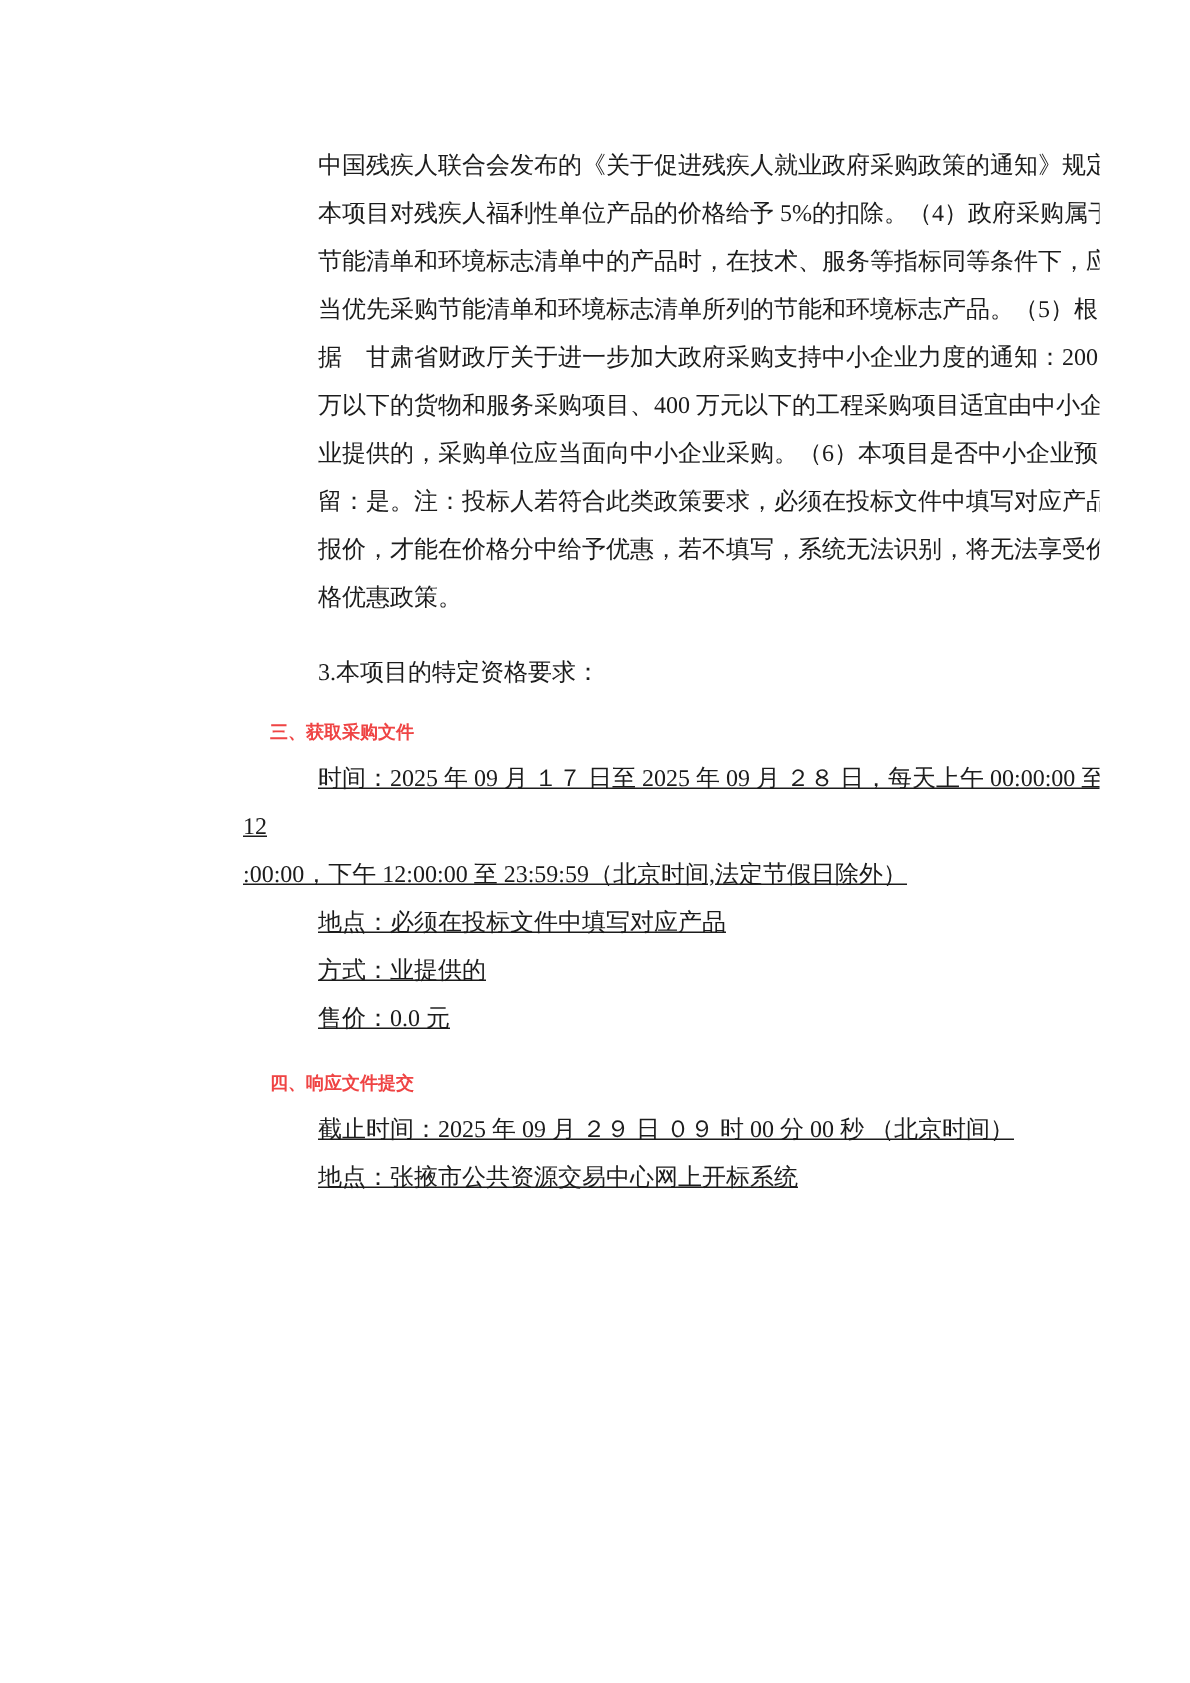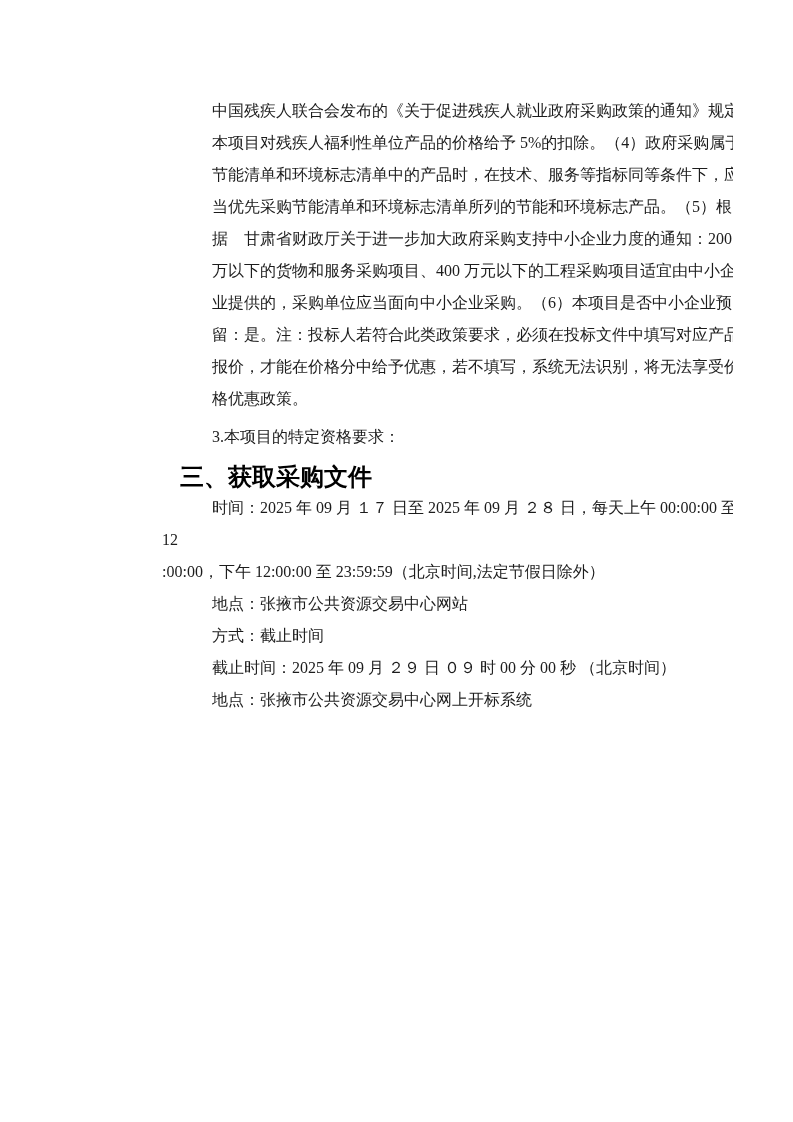--- a/index.html
+++ b/index.html
@@ -24,39 +24,40 @@
   .page p {
     margin: 0;
     white-space: pre-line;   
   }
   
   .indent-block {
     margin-left: 50px;
     width: 545px;
   }
   .indent-block p + p {
-    margin-top: 6px;
+    margin-top: 18px;
   }
   
   .sec-heading {
-    font-family: Liberation Serif, serif;
+    font-family: Liberation Mono, monospace;
     font-weight: 700;
-    font-size: 24px;
+    font-size: 12px;
     line-height: 30px;
     margin: 9px 0 0 18px;
-    color: #000000;
+    color: #ef4444;
     white-space: pre-line;
   }
   .sec-heading.h4 {
     margin-top: 12px;
   }
   
   .ti {
     text-indent: 50px;
     width: 590px;
+    text-decoration: underline;
   }
   .mt15 { margin-top: 15px; }
   .mt14 { margin-top: 14px; }
   .mt10 { margin-top: 10px; }
   .mt12 { margin-top: 12px; }
   .mt17 { margin-top: 17px; }
 </style>
 </head>
 <body>
 
@@ -74,23 +75,25 @@
 报价，才能在价格分中给予优惠，若不填写，系统无法识别，将无法享受价
 格优惠政策。</p>
     <p>3.本项目的特定资格要求：</p>
   </div>
 
   <div class="sec-heading">三、获取采购文件</div>
 
   <p class="ti mt15">时间：2025 年 09 月 １７ 日至 2025 年 09 月 ２８ 日，每天上午 00:00:00 至 12
 :00:00，下午 12:00:00 至 23:59:59（北京时间,法定节假日除外）</p>
 
-  <p class="ti mt14">地点：张掖市公共资源交易中心网站</p>
+  <p class="ti mt14">地点：必须在投标文件中填写对应产品</p>
 
-  <p class="ti mt10">方式：截止时间</p>
+  <p class="ti mt10">方式：业提供的</p>
 
+  <p class="ti mt15">售价：0.0 元</p>
 
+  <div class="sec-heading h4">四、响应文件提交</div>
 
   <p class="ti mt17">截止时间：2025 年 09 月 ２９ 日 ０９ 时 00 分 00 秒 （北京时间）</p>
 
   <p class="ti mt12">地点：张掖市公共资源交易中心网上开标系统</p>
 
 </div>
 
 </body></html>

